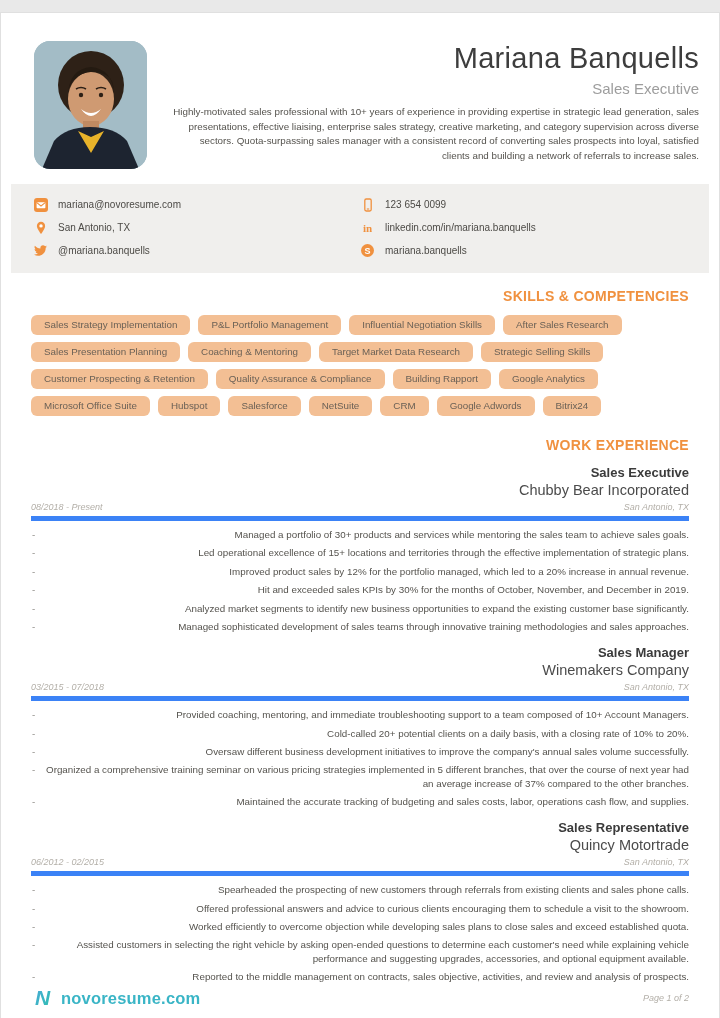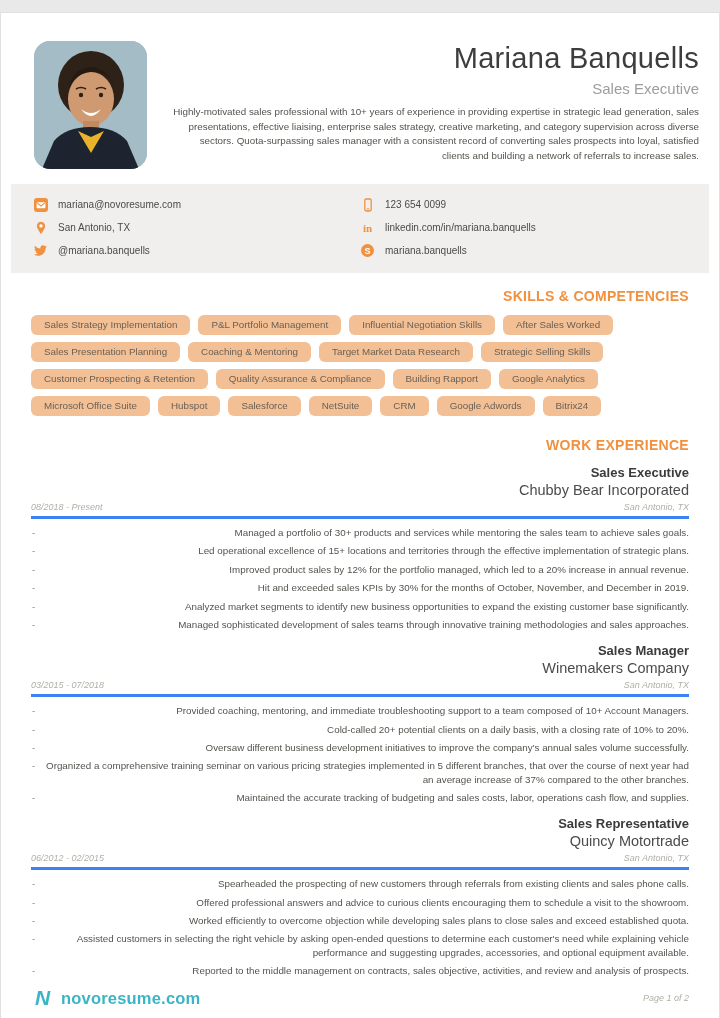--- a/index.html
+++ b/index.html
@@ -45,21 +45,21 @@
     background:#f3bf94; color:#6b6156; font-size:9.8px; line-height:20px;
     padding:0 13px; border-radius:6px; white-space:nowrap;
   }
 
   .work-section { margin-top:21px; }
   .job { margin-top:12px; }
   .job-title { font-size:13px; font-weight:bold; color:#3b3b3b; }
   .job-company { font-size:14.5px; color:#4b4b4b; margin-top:2px; font-weight:400; }
   .job-meta {
     display:flex; justify-content:space-between; margin-top:4px; padding-bottom:4px;
-    font-size:9px; font-style:italic; color:#b3afa8; border-bottom:3px solid #3b82f6;
+    font-size:9px; font-style:italic; color:#b3afa8; border-bottom:5px solid #3b82f6;
   }
   .job-bullets { list-style:none; margin-top:7px; }
   .job-bullets li {
     position:relative; padding-left:13px; font-size:9.8px; line-height:13.2px;
     color:#55534e; margin-bottom:5.2px;
   }
   .job-bullets li::before { content:"-"; position:absolute; left:1px; color:#8d8b86; }
 
   
   .footer {
@@ -153,21 +153,21 @@
   <div class="section skills-section">
     <div class="section-heading">SKILLS &amp; COMPETENCIES</div>
     <div class="pills">
 
         <span class="pill">Sales Strategy Implementation</span>
 
         <span class="pill">P&amp;L Portfolio Management</span>
 
         <span class="pill">Influential Negotiation Skills</span>
 
-        <span class="pill">After Sales Worked</span>
+        <span class="pill">After Sales Research</span>
 
         <span class="pill">Sales Presentation Planning</span>
 
         <span class="pill">Coaching &amp; Mentoring</span>
 
         <span class="pill">Target Market Data Research</span>
 
         <span class="pill">Strategic Selling Skills</span>
 
         <span class="pill">Customer Prospecting &amp; Retention</span>

